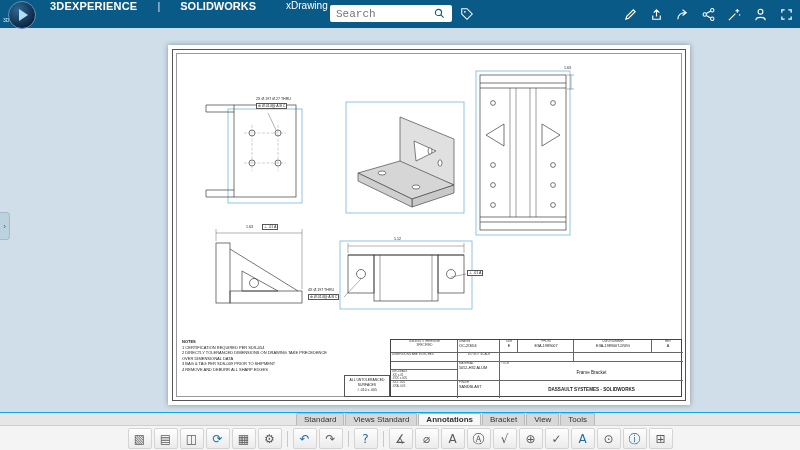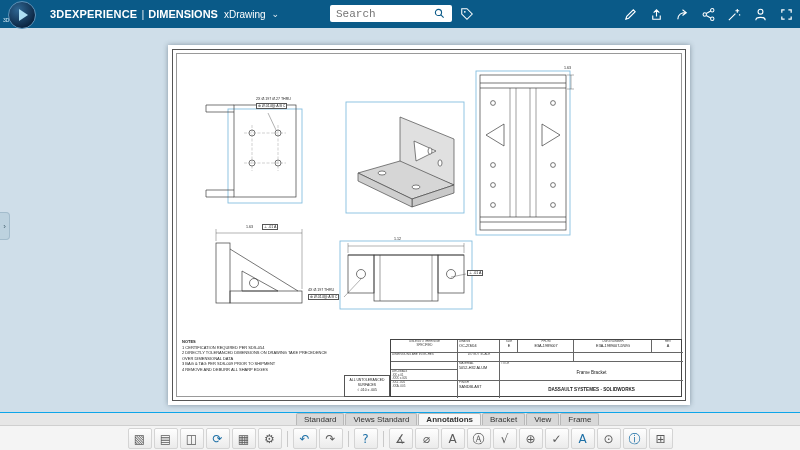--- a/index.html
+++ b/index.html
@@ -6,25 +6,25 @@
   body{width:800px;height:450px;overflow:hidden;position:relative;
        font-family:"Liberation Sans",sans-serif;background:#cfdee9}
 
   
   .header{position:absolute;top:0;left:0;right:0;height:28px;background:#0a5a88;z-index:20;color:#fff}
   .logo{position:absolute;left:8px;top:1px;width:26px;height:26px;border-radius:50%;
         background:radial-gradient(circle at 35% 30%,#2f6793,#0b2440 75%);border:1px solid #5d92b8;
         display:flex;align-items:center;justify-content:center}
   .logo .tri{width:0;height:0;border-left:9px solid #aee0f5;border-top:6px solid transparent;border-bottom:6px solid transparent;margin-left:3px}
   .logo-cap-top{position:absolute;left:3px;top:17px;font-size:5px;color:#d7ecf7}
-  .brand-wrap{position:absolute;left:50px;top:0;height:28px;display:flex;align-items:center;gap:4px;white-space:nowrap}
+  .brand-wrap{position:absolute;left:50px;top:0;height:28px;display:flex;align-items:flex-start;gap:20px;white-space:nowrap}
   .brand{font-size:11px;font-weight:bold;letter-spacing:.2px}
   .divider{font-size:11px;opacity:.85}
   .appname{font-size:11px;font-weight:bold}
-  .module{font-size:10px;margin-left:2px}
+  .module{font-size:10px;margin-left:10px}
   .chev{font-size:9px;margin-left:2px;opacity:.9}
 
   .search-wrap{position:absolute;left:330px;top:5px;display:flex;align-items:center}
   .search{width:122px;height:17px;background:#fff;border-radius:2px;display:flex;align-items:center;padding:0 4px;box-sizing:border-box}
   .search input{border:none;outline:none;font-size:11px;width:96px;color:#333;background:transparent;font-family:Liberation Mono, monospace}
   .tag-btn{margin-left:8px;background:none;border:none;padding:0;cursor:pointer;display:flex}
 
   .hicons{position:absolute;right:6px;top:0;height:28px;display:flex;align-items:center;gap:11px}
   .hbtn{background:none;border:none;padding:0;cursor:pointer;display:flex}
 
@@ -76,21 +76,21 @@
 
 <div class="header">
   <div class="logo">
     <div class="tri"></div>
   </div>
   <span class="logo-cap-top">3D</span>
 
   <div class="brand-wrap">
     <span class="brand">3DEXPERIENCE</span>
     <span class="divider">|</span>
-    <span class="appname">DIMENSIONS</span>
+    <span class="appname">SOLIDWORKS</span>
     <span class="module">xDrawing</span>
     <span class="chev">⌄</span>
   </div>
 
   <div class="search-wrap">
     <div class="search">
       <input type="text" placeholder="Search" style="">
       <svg width="11" height="11" viewBox="0 0 16 16">
         <circle cx="6.5" cy="6.5" r="4.5" fill="none" stroke="#0a5a88" stroke-width="1.6"></circle>
         <line x1="10" y1="10" x2="14" y2="14" stroke="#0a5a88" stroke-width="1.6"></line>
@@ -330,21 +330,21 @@
     </div>
   </div>
 </div>
 
 <div class="tabbar">
   <div class="tab">Standard</div>
   <div class="tab">Views Standard</div>
   <div class="tab active">Annotations</div>
   <div class="tab">Bracket</div>
   <div class="tab">View</div>
-  <div class="tab">Frame</div>
+  <div class="tab">Tools</div>
 </div>
 
 <div class="toolbar">
   <button class="tb">
       <span class="g">▧</span>
     </button>
   <button class="tb">
       <span class="g">▤</span>
     </button>
   <button class="tb">

